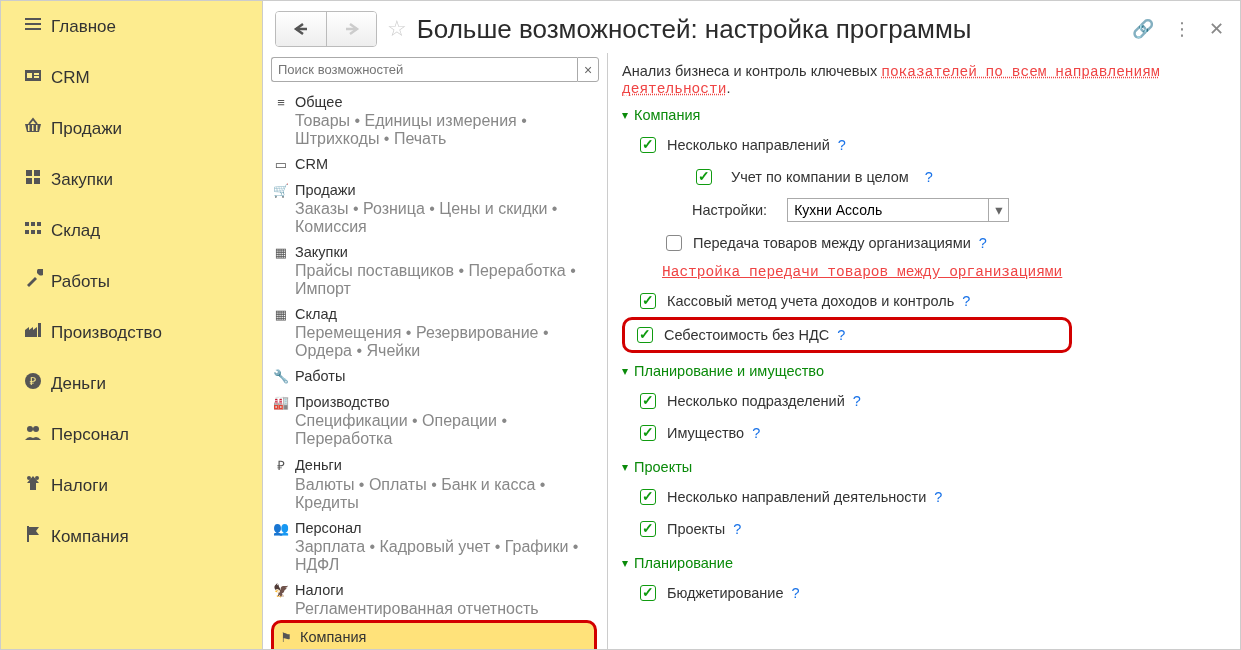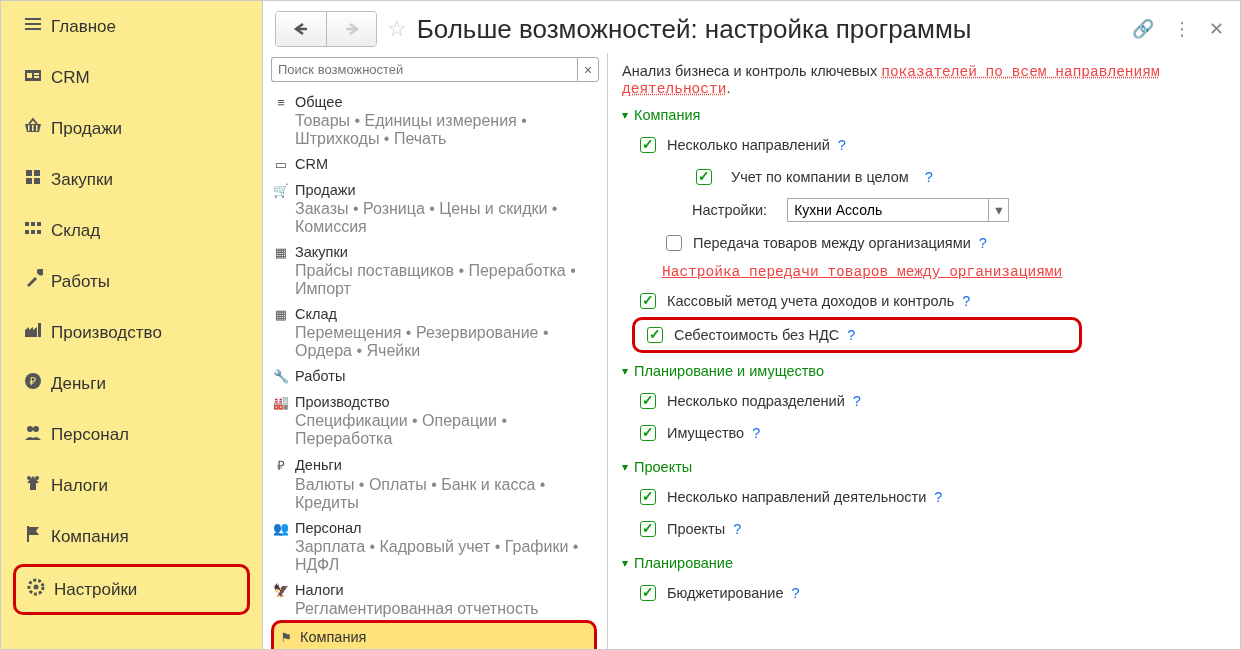--- a/index.html
+++ b/index.html
@@ -50,21 +50,21 @@
   .row.indent { padding-left: 70px; gap: 16px; }
   .row.indent2 { padding-left: 40px; }
   .chk { appearance:none; width:16px; height:16px; border:1px solid #888; border-radius:3px; position:relative; cursor:pointer; }
   .chk:checked { border-color:#109b10; }
   .chk:checked::after { content:"✓"; color:#109b10; position:absolute; left:1px; top:-2px; font-size:14px; font-weight:bold; }
   .q { color:#1a73e8; cursor:help; }
   .field-label { margin-right:4px; }
   .combo { display:inline-flex; border:1px solid #aaa; border-radius:0; }
   .combo input { border:none; padding:3px 6px; width:200px; font-size:14px; outline:none; }
   .combo .drop { border-left:1px solid #aaa; padding:0 6px; display:flex;align-items:center; color:#666; cursor:pointer;}
-  .redbox { border:3px solid #d20000; border-radius:10px; padding:4px 8px; margin-left:10px; display:inline-flex; align-items:center; gap:8px; width:450px;}
+  .redbox { border:3px solid #d20000; border-radius:10px; padding:4px 8px; display:inline-flex; align-items:center; gap:8px; width:450px;}
   .intro { margin-bottom:4px; }
 </style>
 </head>
 <body>
 
 <div class="app">
 
   <div class="sidebar">
     <div class="sb-item">
         <span class="ico"><svg width="20" height="20" viewBox="0 0 20 20">
@@ -148,27 +148,20 @@
             <circle cx="14" cy="5" r="2" fill="#555"></circle>
           </svg></span>
         <span>Налоги</span>
       </div>
     <div class="sb-item">
         <span class="ico"><svg width="20" height="20" viewBox="0 0 20 20">
             <rect x="4" y="2" width="2" height="16" fill="#555"></rect>
             <path d="M6 3 L16 3 L13 7 L16 11 L6 11 Z" fill="#555"></path>
           </svg></span>
         <span>Компания</span>
-      </div>
-    <div class="sb-item sb-highlight">
-        <span class="ico"><svg width="20" height="20" viewBox="0 0 20 20">
-            <circle cx="10" cy="10" r="7" fill="none" stroke="#555" stroke-width="3" stroke-dasharray="3 2"></circle>
-            <circle cx="10" cy="10" r="2.5" fill="#555"></circle>
-          </svg></span>
-        <span>Настройки</span>
       </div>
   </div>
 
   <div class="right">
     <div class="titlebar">
       <div class="nav-btn-group">
         <div class="nav-btn">
             <svg width="20" height="14" viewBox="0 0 20 14">
               <path d="M12 2 L5 7 L12 12" stroke="#555" stroke-width="2.5" fill="none"></path>
               <line x1="5" y1="7" x2="16" y2="7" stroke="#555" stroke-width="2.5"></line>

